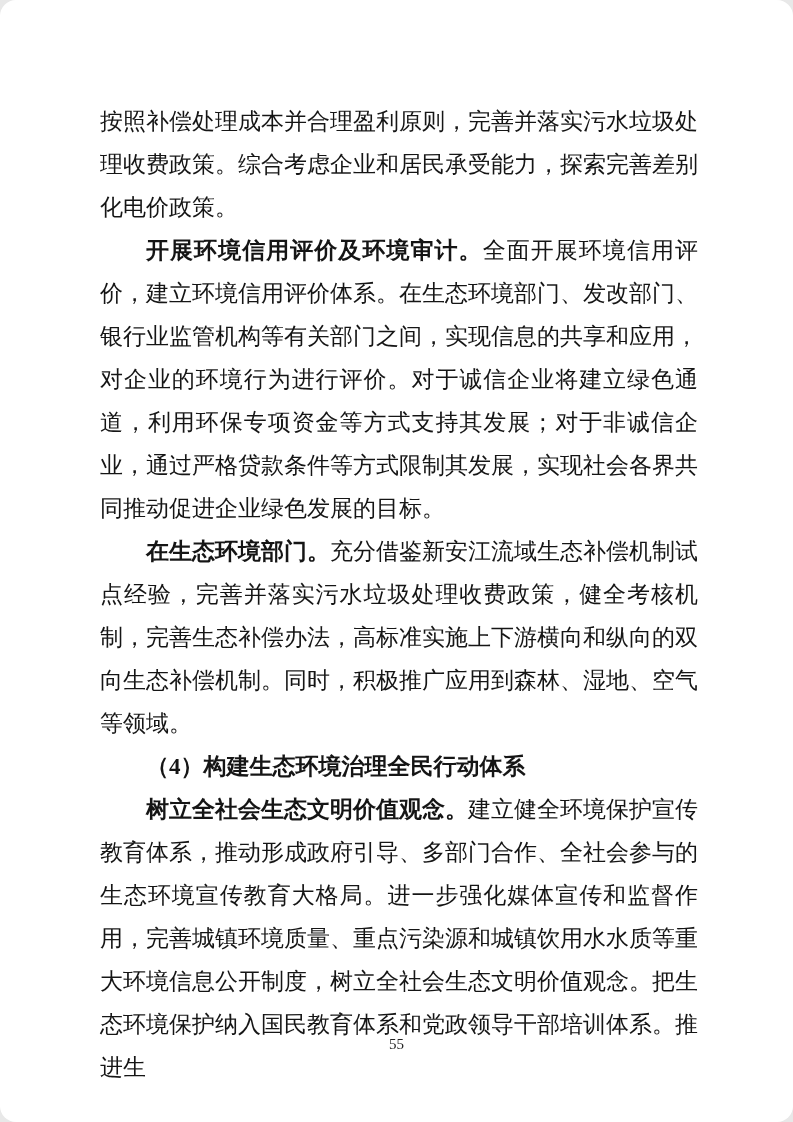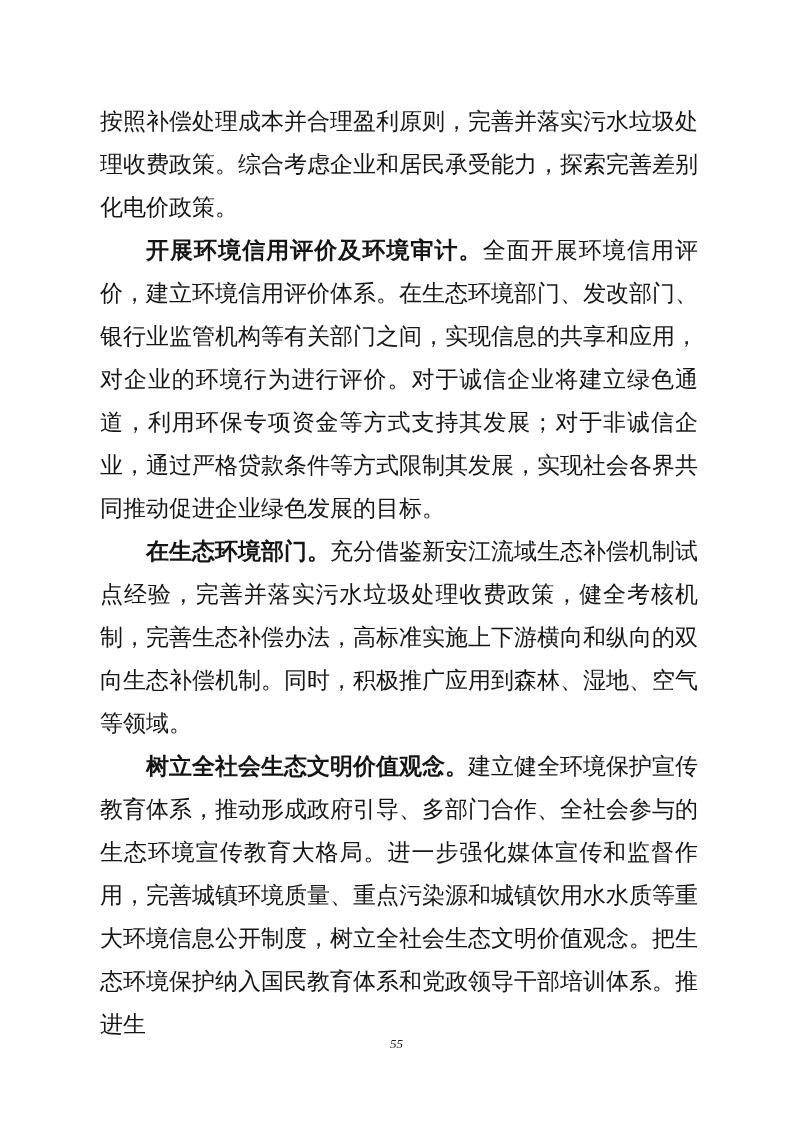--- a/index.html
+++ b/index.html
@@ -5,20 +5,21 @@
   html, body { margin: 0; padding: 0; background: #e8e8e8; }
   .page {
     position: relative;
     width: 793px;
     height: 1122px;
     margin: 0 auto;
     background: #ffffff;
     color: #151515;
     font-family: "Liberation Serif", "DejaVu Serif", serif;
     overflow: hidden;
+    border-radius: 16px;
   }
   .text-block {
     position: absolute;
     left: 100px;
     top: 100px;
     width: 598px;
     font-size: 23px;
     line-height: 43px;
     text-align: justify;
     text-justify: inter-character;
@@ -31,37 +32,37 @@
   }
   .para.no-indent { text-indent: 0; }
   .lead { font-weight: 700; font-family: Liberation Serif, serif; }
   .heading { font-weight: 700; }
   .footer {
     position: absolute;
     top: 1036px;
     left: 0;
     width: 100%;
     text-align: center;
-    font-size: 13px;
+    font-size: 15px;
     color: #222222;
     font-family: "Liberation Serif", "DejaVu Serif", serif;
-    font-style: italic;
   }
 </style>
 </head>
 <body>
 
 <div class="page">
   <div class="text-block">
 
     <p class="para no-indent"><span class="body-text">按照补偿处理成本并合理盈利原则，完善并落实污水垃圾处理收费政策。综合考虑企业和居民承受能力，探索完善差别化电价政策。</span></p>
 
     <p class="para"><span class="lead">开展环境信用评价及环境审计。</span><span class="body-text">全面开展环境信用评价，建立环境信用评价体系。在生态环境部门、发改部门、银行业监管机构等有关部门之间，实现信息的共享和应用，对企业的环境行为进行评价。对于诚信企业将建立绿色通道，利用环保专项资金等方式支持其发展；对于非诚信企业，通过严格贷款条件等方式限制其发展，实现社会各界共同推动促进企业绿色发展的目标。</span></p>
 
     <p class="para"><span class="lead">在生态环境部门。</span><span class="body-text">充分借鉴新安江流域生态补偿机制试点经验，完善并落实污水垃圾处理收费政策，健全考核机制，完善生态补偿办法，高标准实施上下游横向和纵向的双向生态补偿机制。同时，积极推广应用到森林、湿地、空气等领域。</span></p>
 
+    <p class="para heading"><span>（4）构建生态环境治理全民行动体系</span></p>
 
     <p class="para"><span class="lead">树立全社会生态文明价值观念。</span><span class="body-text">建立健全环境保护宣传教育体系，推动形成政府引导、多部门合作、全社会参与的生态环境宣传教育大格局。进一步强化媒体宣传和监督作用，完善城镇环境质量、重点污染源和城镇饮用水水质等重大环境信息公开制度，树立全社会生态文明价值观念。把生态环境保护纳入国民教育体系和党政领导干部培训体系。推进生</span></p>
 
   </div>
 
   <div class="footer">55</div>
 </div>
 
 </body></html>

